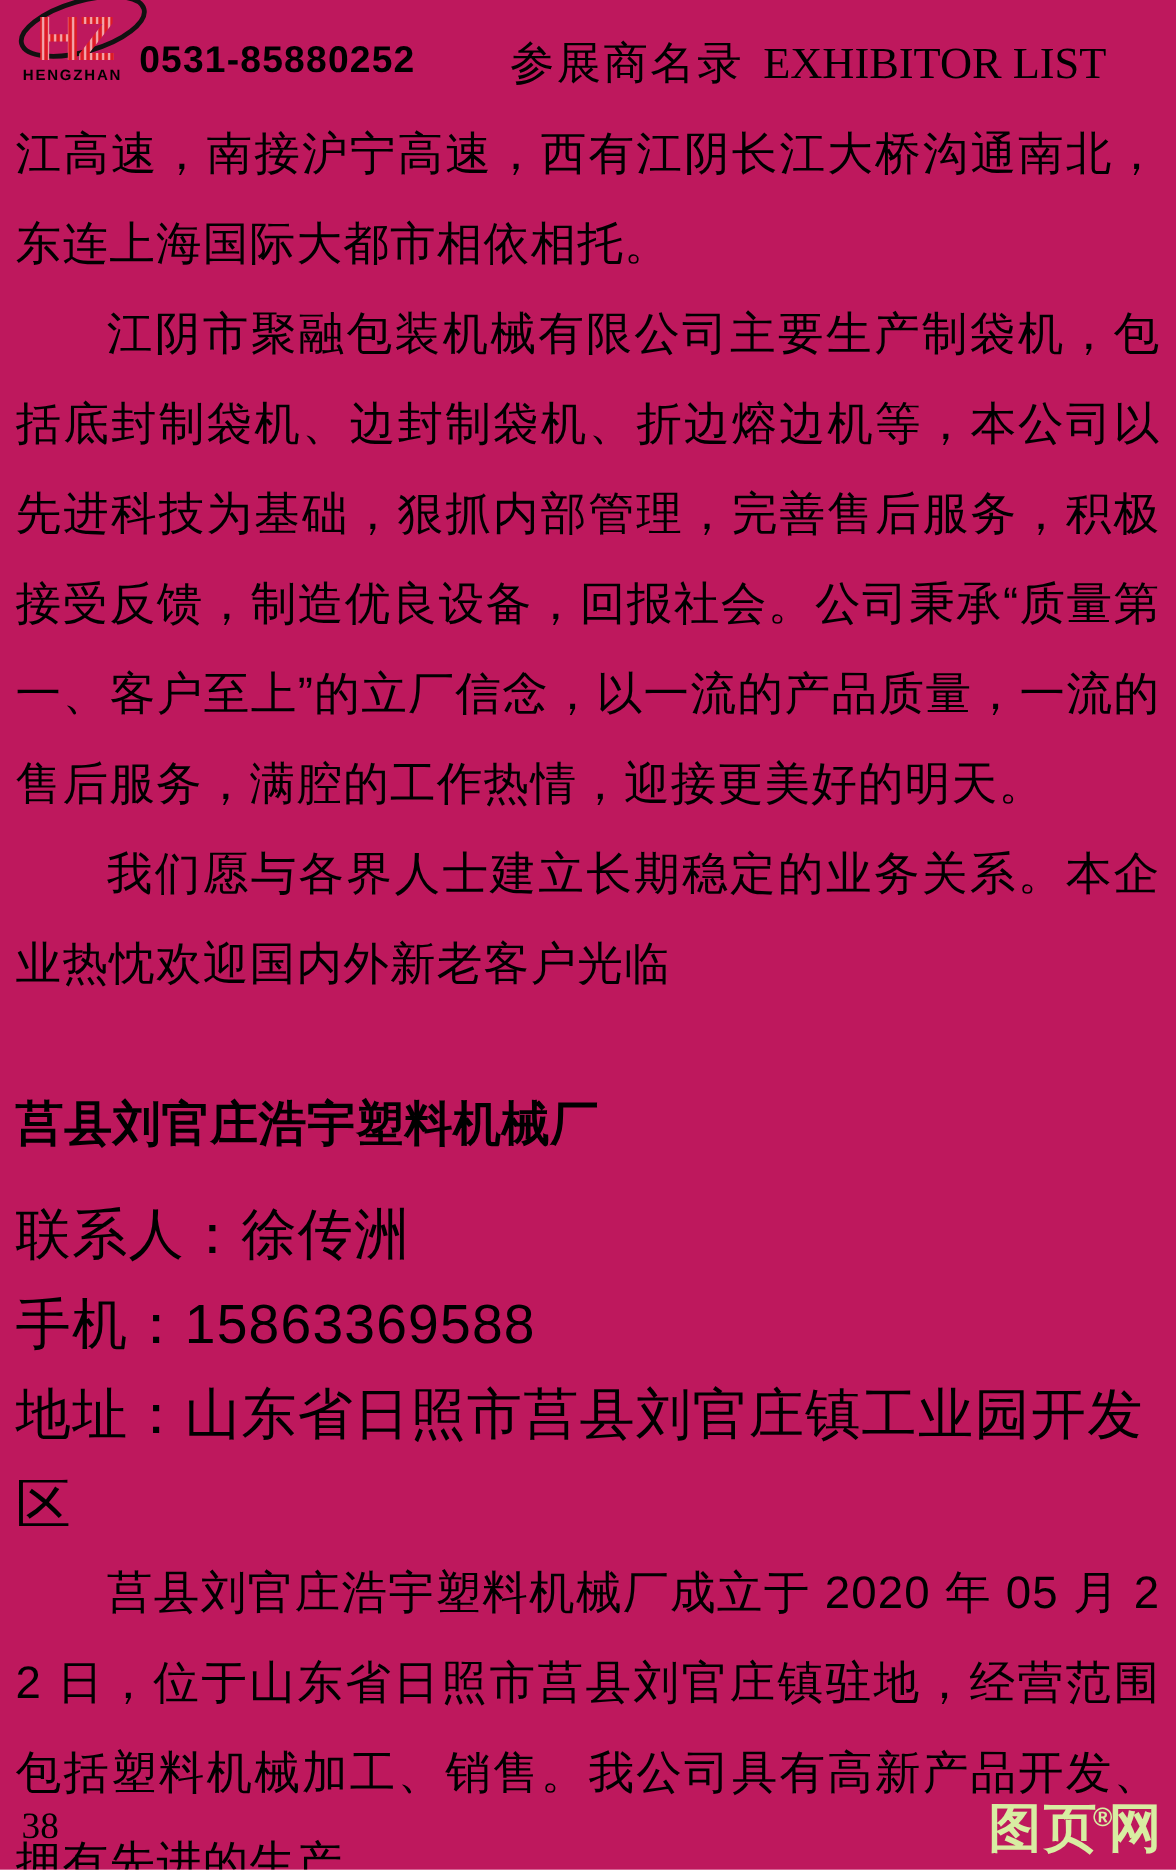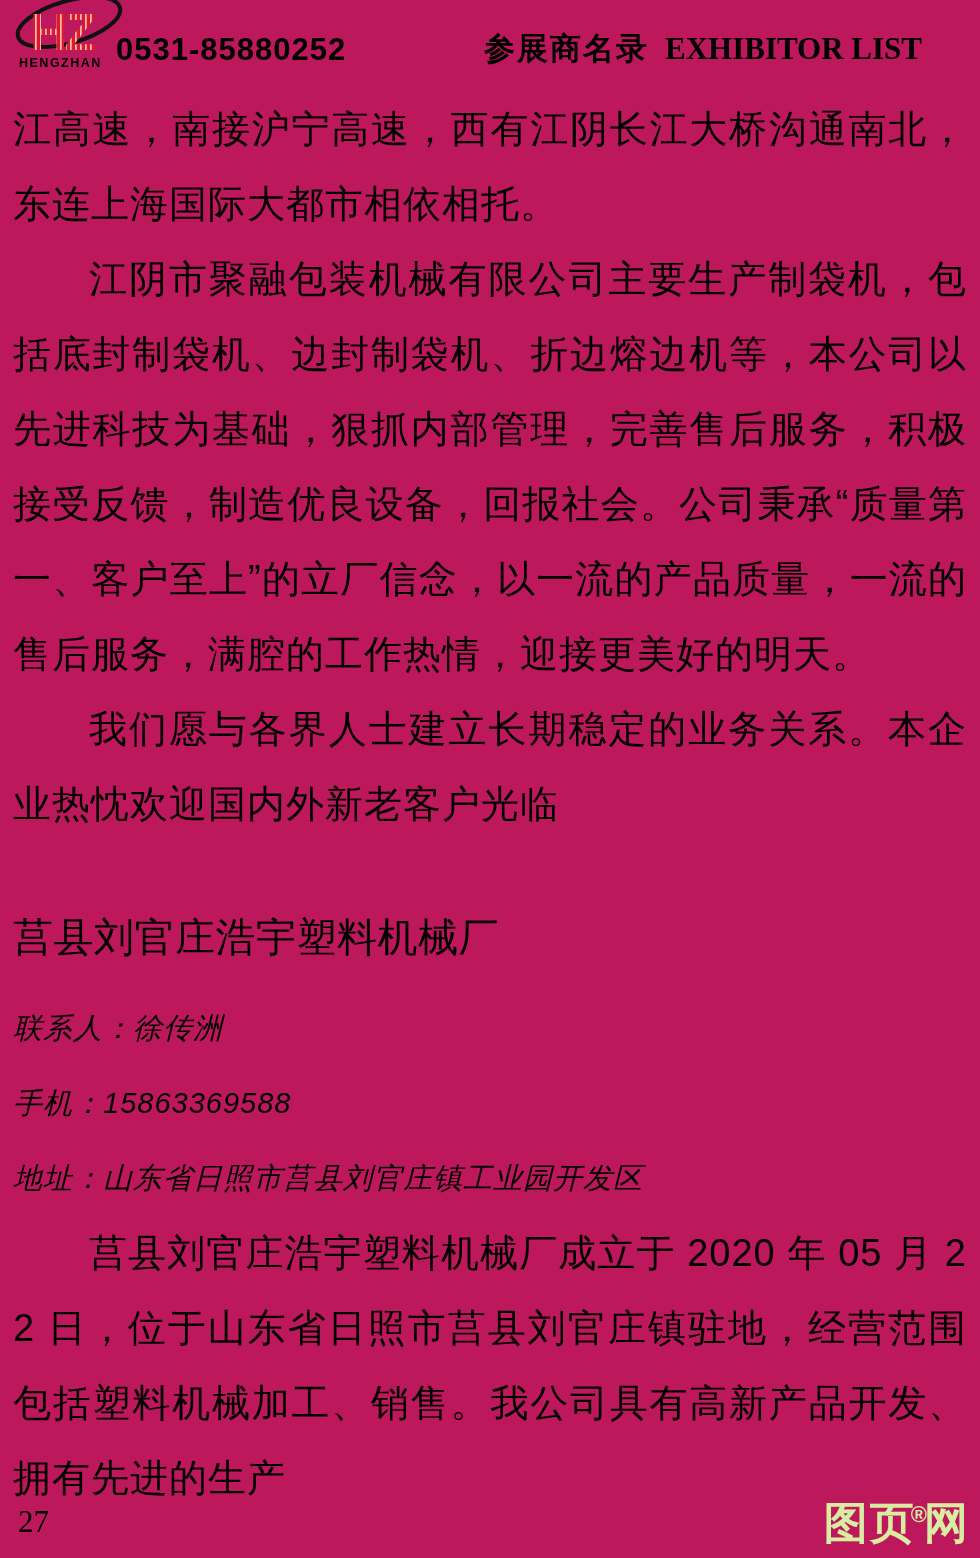--- a/index.html
+++ b/index.html
@@ -12,36 +12,36 @@
   
   .hdr { position:relative; height:92px; }
   .logo { position:absolute; left:12px; top:0; width:114px; height:70px; overflow:hidden; }
   .phone {
     position:absolute; left:116px; top:32px;
     font-family:Liberation Sans, sans-serif; font-weight:bold;
     font-size:31px; letter-spacing:1px;
   }
   .titles {
     position:absolute; right:58px; top:28px; white-space:nowrap;
-    font-family:"Liberation Serif","DejaVu Serif",serif; font-weight:bold; font-size:31px;
+    font-family:"Liberation Serif","DejaVu Serif",serif; font-weight:normal; font-size:37px;
   }
   .title-cn { margin-right:16px; letter-spacing:2px; }
 
   
   .doc { padding:0 13px; }
   .para {
     margin:0; font-size:38px; line-height:75px; letter-spacing:1px;
     text-align:justify; text-align-last:left; word-break:break-all;
   }
   .indent { text-indent:2em; }
   .company-name {
     margin:58px 0 16px 0; font-size:40px; line-height:75px;
-    font-weight:normal; letter-spacing:0.5px;
+    font-weight:bold; letter-spacing:0.5px;
   }
-  .contact-line { font-size:29px; line-height:75px; letter-spacing:1px;font-style:italic; }
+  .contact-line { font-size:46px; line-height:75px; letter-spacing:1px; }
 
   
   .page-number {
     position:absolute; left:18px; top:1504px;
     font-family:"Liberation Serif","DejaVu Serif",serif; font-size:31px;
   }
   .watermark {
     position:absolute; right:10px; top:1494px;
     font-size:44px; font-weight:bold; color:#d8eda2; letter-spacing:2px; white-space:nowrap;text-align:center;
   }
@@ -77,19 +77,19 @@
     <p class="para indent">江阴市聚融包装机械有限公司主要生产制袋机，包括底封制袋机、边封制袋机、折边熔边机等，本公司以先进科技为基础，狠抓内部管理，完善售后服务，积极接受反馈，制造优良设备，回报社会。公司秉承“质量第一、客户至上”的立厂信念，以一流的产品质量，一流的售后服务，满腔的工作热情，迎接更美好的明天。</p>
     <p class="para indent">我们愿与各界人士建立长期稳定的业务关系。本企业热忱欢迎国内外新老客户光临</p>
 
     <h2 class="company-name">莒县刘官庄浩宇塑料机械厂</h2>
     <div class="contact-line">联系人：徐传洲</div>
     <div class="contact-line">手机：15863369588</div>
     <div class="contact-line">地址：山东省日照市莒县刘官庄镇工业园开发区</div>
     <p class="para indent">莒县刘官庄浩宇塑料机械厂成立于 2020 年 05 月 22 日，位于山东省日照市莒县刘官庄镇驻地，经营范围包括塑料机械加工、销售。我公司具有高新产品开发、拥有先进的生产</p>
   </div>
 
-  <div class="page-number">27</div>
+  <div class="page-number">38</div>
 
   <div class="watermark">
     <span>图页</span><sup class="reg">®</sup><span>网</span>
   </div>
 
 </div>
 
 </body></html>

